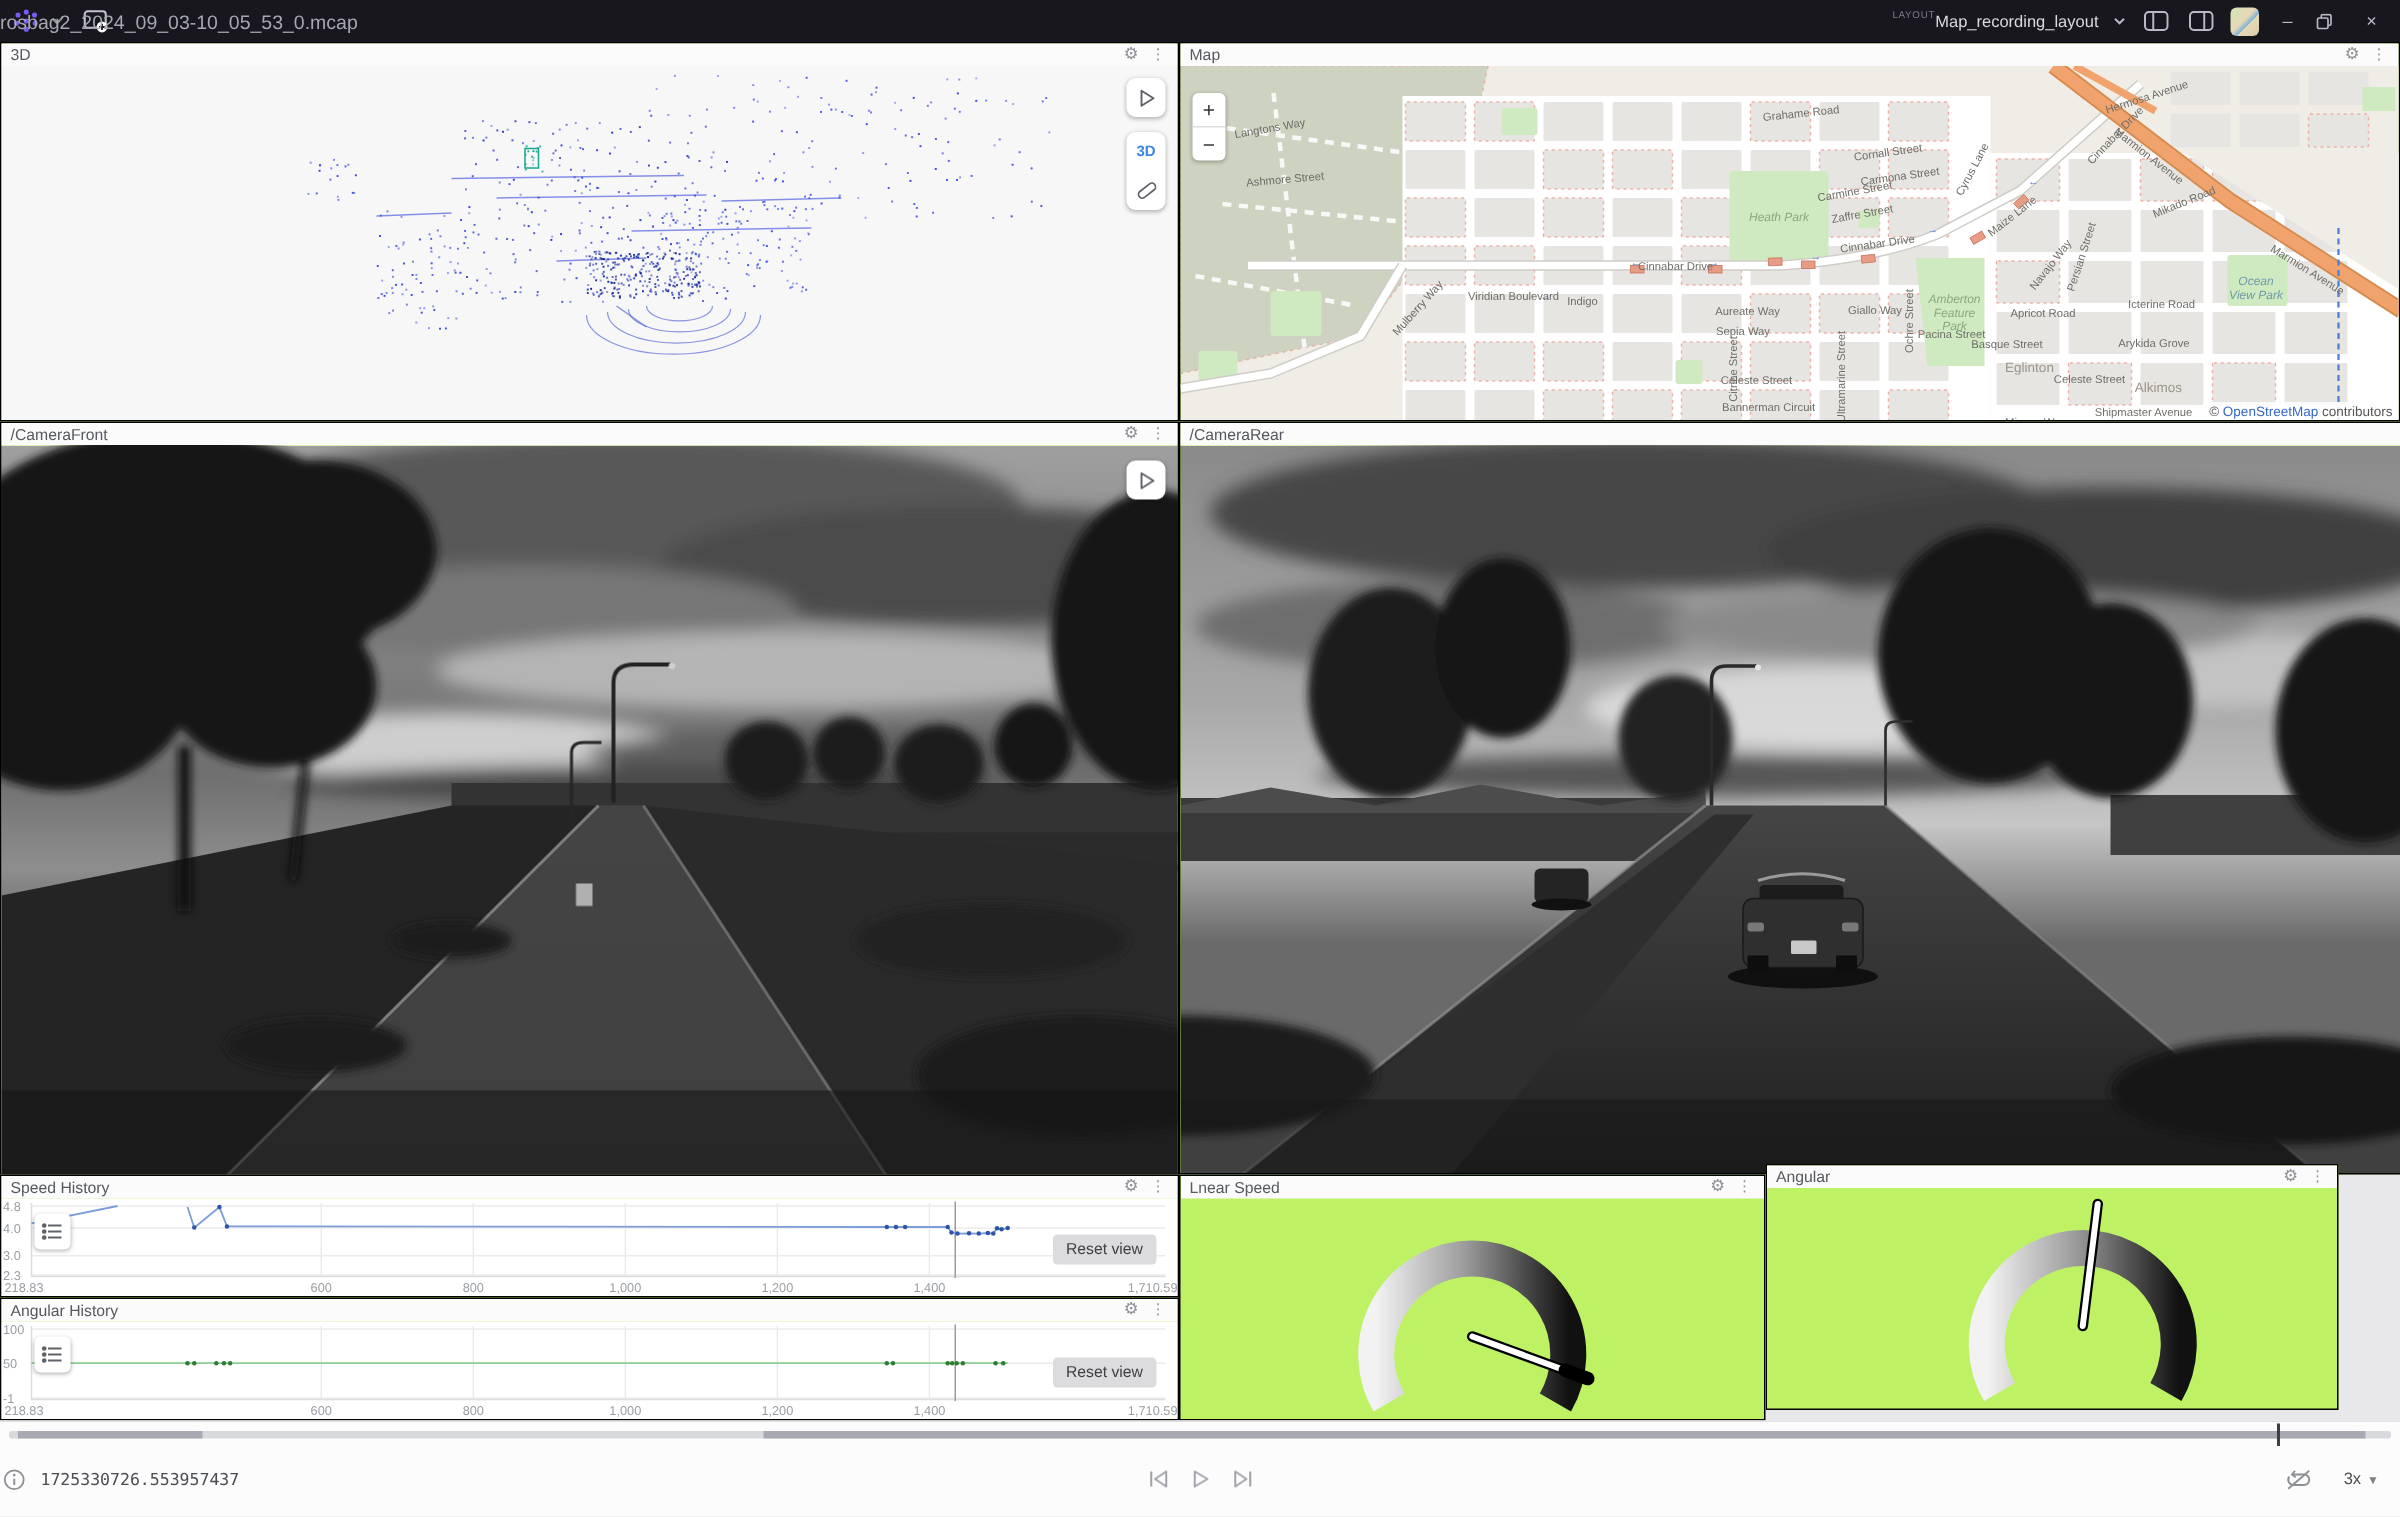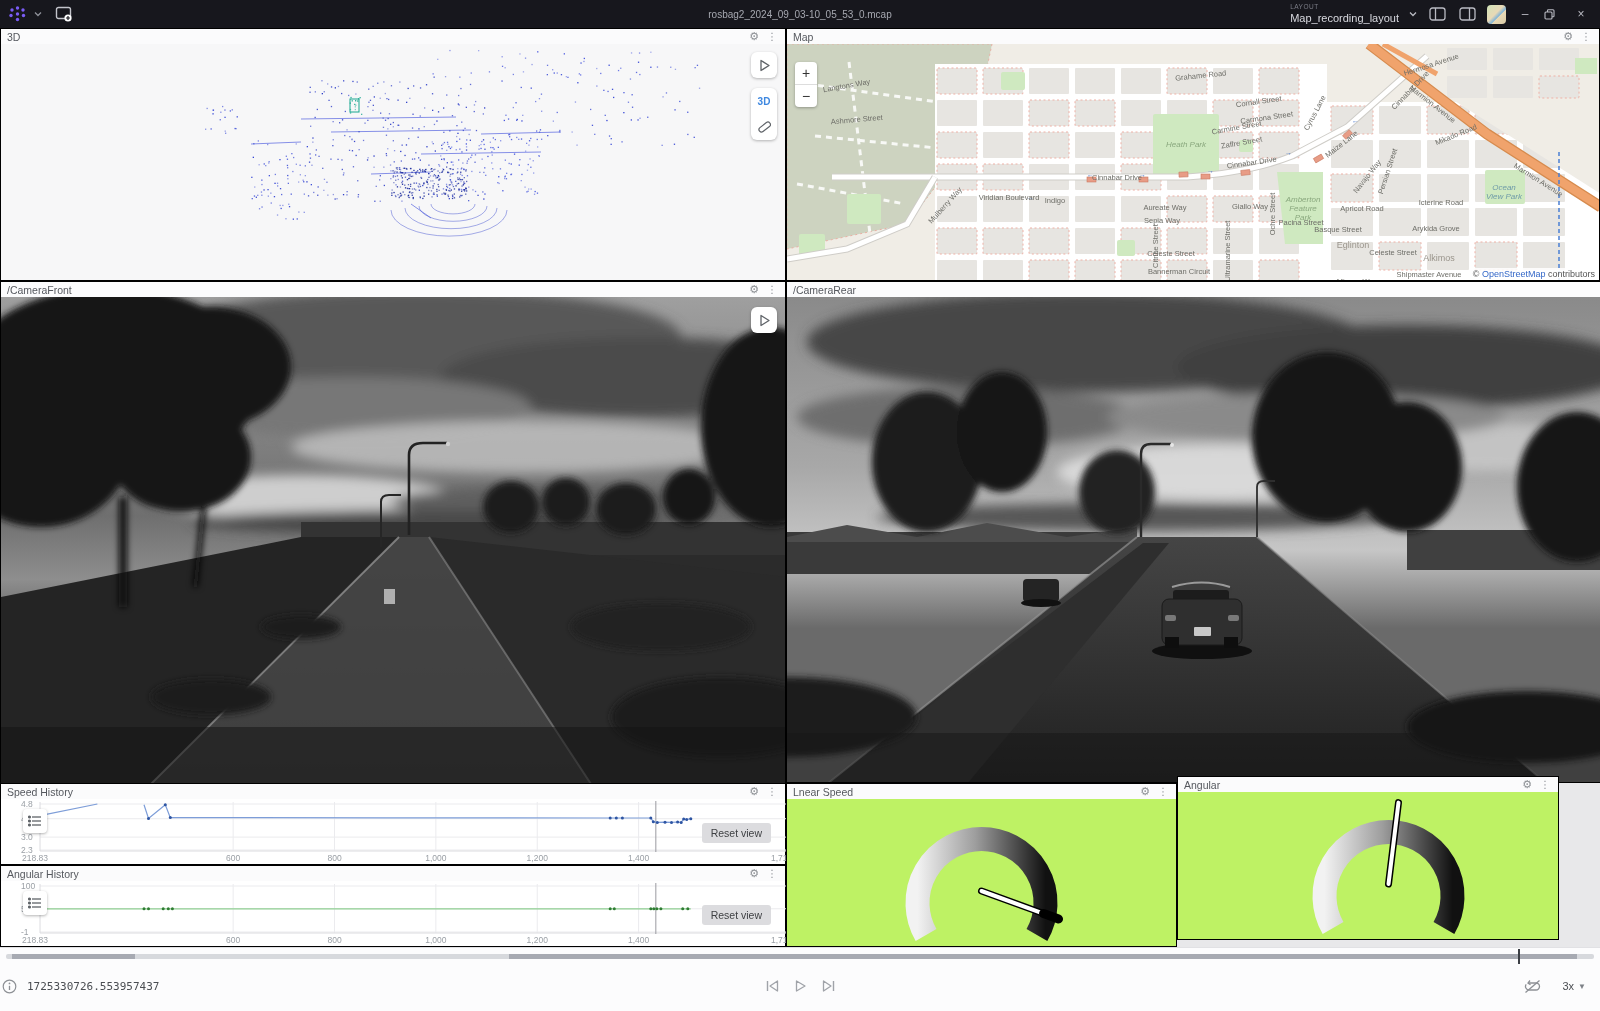--- a/index.html
+++ b/index.html
@@ -2,23 +2,23 @@
 <html><head>
 <meta charset="utf-8">
 <style>
   html,body{margin:0;padding:0;background:#e8e8ea;}
   #root{position:relative;width:1600px;height:1011px;overflow:hidden;
         font-family:"Liberation Sans",sans-serif;-webkit-font-smoothing:antialiased;}
   
   .topbar{position:absolute;left:0;top:0;width:1600px;height:28px;background:#17171d;
           display:flex;align-items:center;color:#b9bac2;}
   .tb-left{display:flex;align-items:center;gap:6px;padding-left:8px;}
-  .tb-title{position:absolute;left:0;right:0;text-align:center;font-size:10px;color:#a6a8b0;pointer-events:none;}
+  .tb-title{position:absolute;left:0;right:0;text-align:left;font-size:13px;color:#a6a8b0;pointer-events:none;}
   .tb-right{margin-left:auto;display:flex;align-items:center;gap:10px;padding-right:10px;}
-  .layout-sel{display:flex;flex-direction:column;line-height:1;cursor:pointer;}
+  .layout-sel{display:flex;flex-direction:row;line-height:1;cursor:pointer;}
   .layout-cap{font-size:6.5px;letter-spacing:.5px;color:#7c7e88;}
   .layout-name{font-size:11px;color:#d9dae0;margin-top:2px;}
   .tb-ico{display:flex;align-items:center;justify-content:center;width:20px;height:20px;}
   .winbtn{font-size:12px;color:#b9bac2;width:18px;text-align:center;}
   .avatar{width:19px;height:19px;border-radius:4px;
           background:linear-gradient(135deg,#cfe3b8 0%,#e8d9b6 45%,#7fb4d8 60%,#e8d9b6 62%,#d9cba6 100%);}
   
   .panel{position:absolute;background:#bef264;border:1px solid #000000;box-sizing:border-box;}
   .phead{height:15px;display:flex;align-items:center;background:#fbfbfc;position:relative;z-index:5;}
   .ptitle{font-size:10.5px;color:#55585e;padding-left:6px;white-space:nowrap;}
@@ -33,21 +33,21 @@
   .fpill{width:26px;background:#fff;border-radius:6px;box-shadow:0 1px 3px rgba(0,0,0,.28);
          display:flex;flex-direction:column;align-items:center;cursor:pointer;}
   .fpill .seg{height:26px;display:flex;align-items:center;justify-content:center;width:100%;}
   .lbl3d{font-size:10px;font-weight:bold;color:#3d87e0;}
   .zoompill{position:absolute;left:8px;top:18px;width:22px;background:#fff;border-radius:4px;
             box-shadow:0 1px 3px rgba(0,0,0,.3);display:flex;flex-direction:column;z-index:6;}
   .zoompill .zb{height:22px;display:flex;align-items:center;justify-content:center;
                 font-size:14px;color:#333;cursor:pointer;}
   .zoompill .zb+.zb{border-top:1px solid #ddd;}
   
-  .plotwrap{position:absolute;left:0;top:15px;right:0;bottom:0;background:#fff;padding-left:19px;}
+  .plotwrap{position:absolute;left:0;top:15px;right:0;bottom:0;background:#fff;}
   .legendbtn{position:absolute;left:22px;top:10px;width:24px;height:24px;background:#fff;border-radius:4px;
              box-shadow:0 1px 3px rgba(0,0,0,.3);display:flex;align-items:center;justify-content:center;cursor:pointer;z-index:4;}
   .resetbtn{position:absolute;right:14px;top:24px;background:#dcdcdf;color:#3f4144;font-size:10.5px;
             padding:4px 9px;border-radius:3px;border:none;cursor:pointer;z-index:4;font-family:"Liberation Sans",sans-serif;}
   
   .attrib{position:absolute;right:0;bottom:0;background:rgba(255,255,255,.85);font-size:9px;color:#555;
           padding:1px 4px;z-index:6;}
   .attrib a{color:#3568c8;text-decoration:none;}
   
   .playbar{position:absolute;left:0;top:947px;width:1600px;height:64px;background:#fcfcfd;border-top:1px solid #e1e1e4;}

